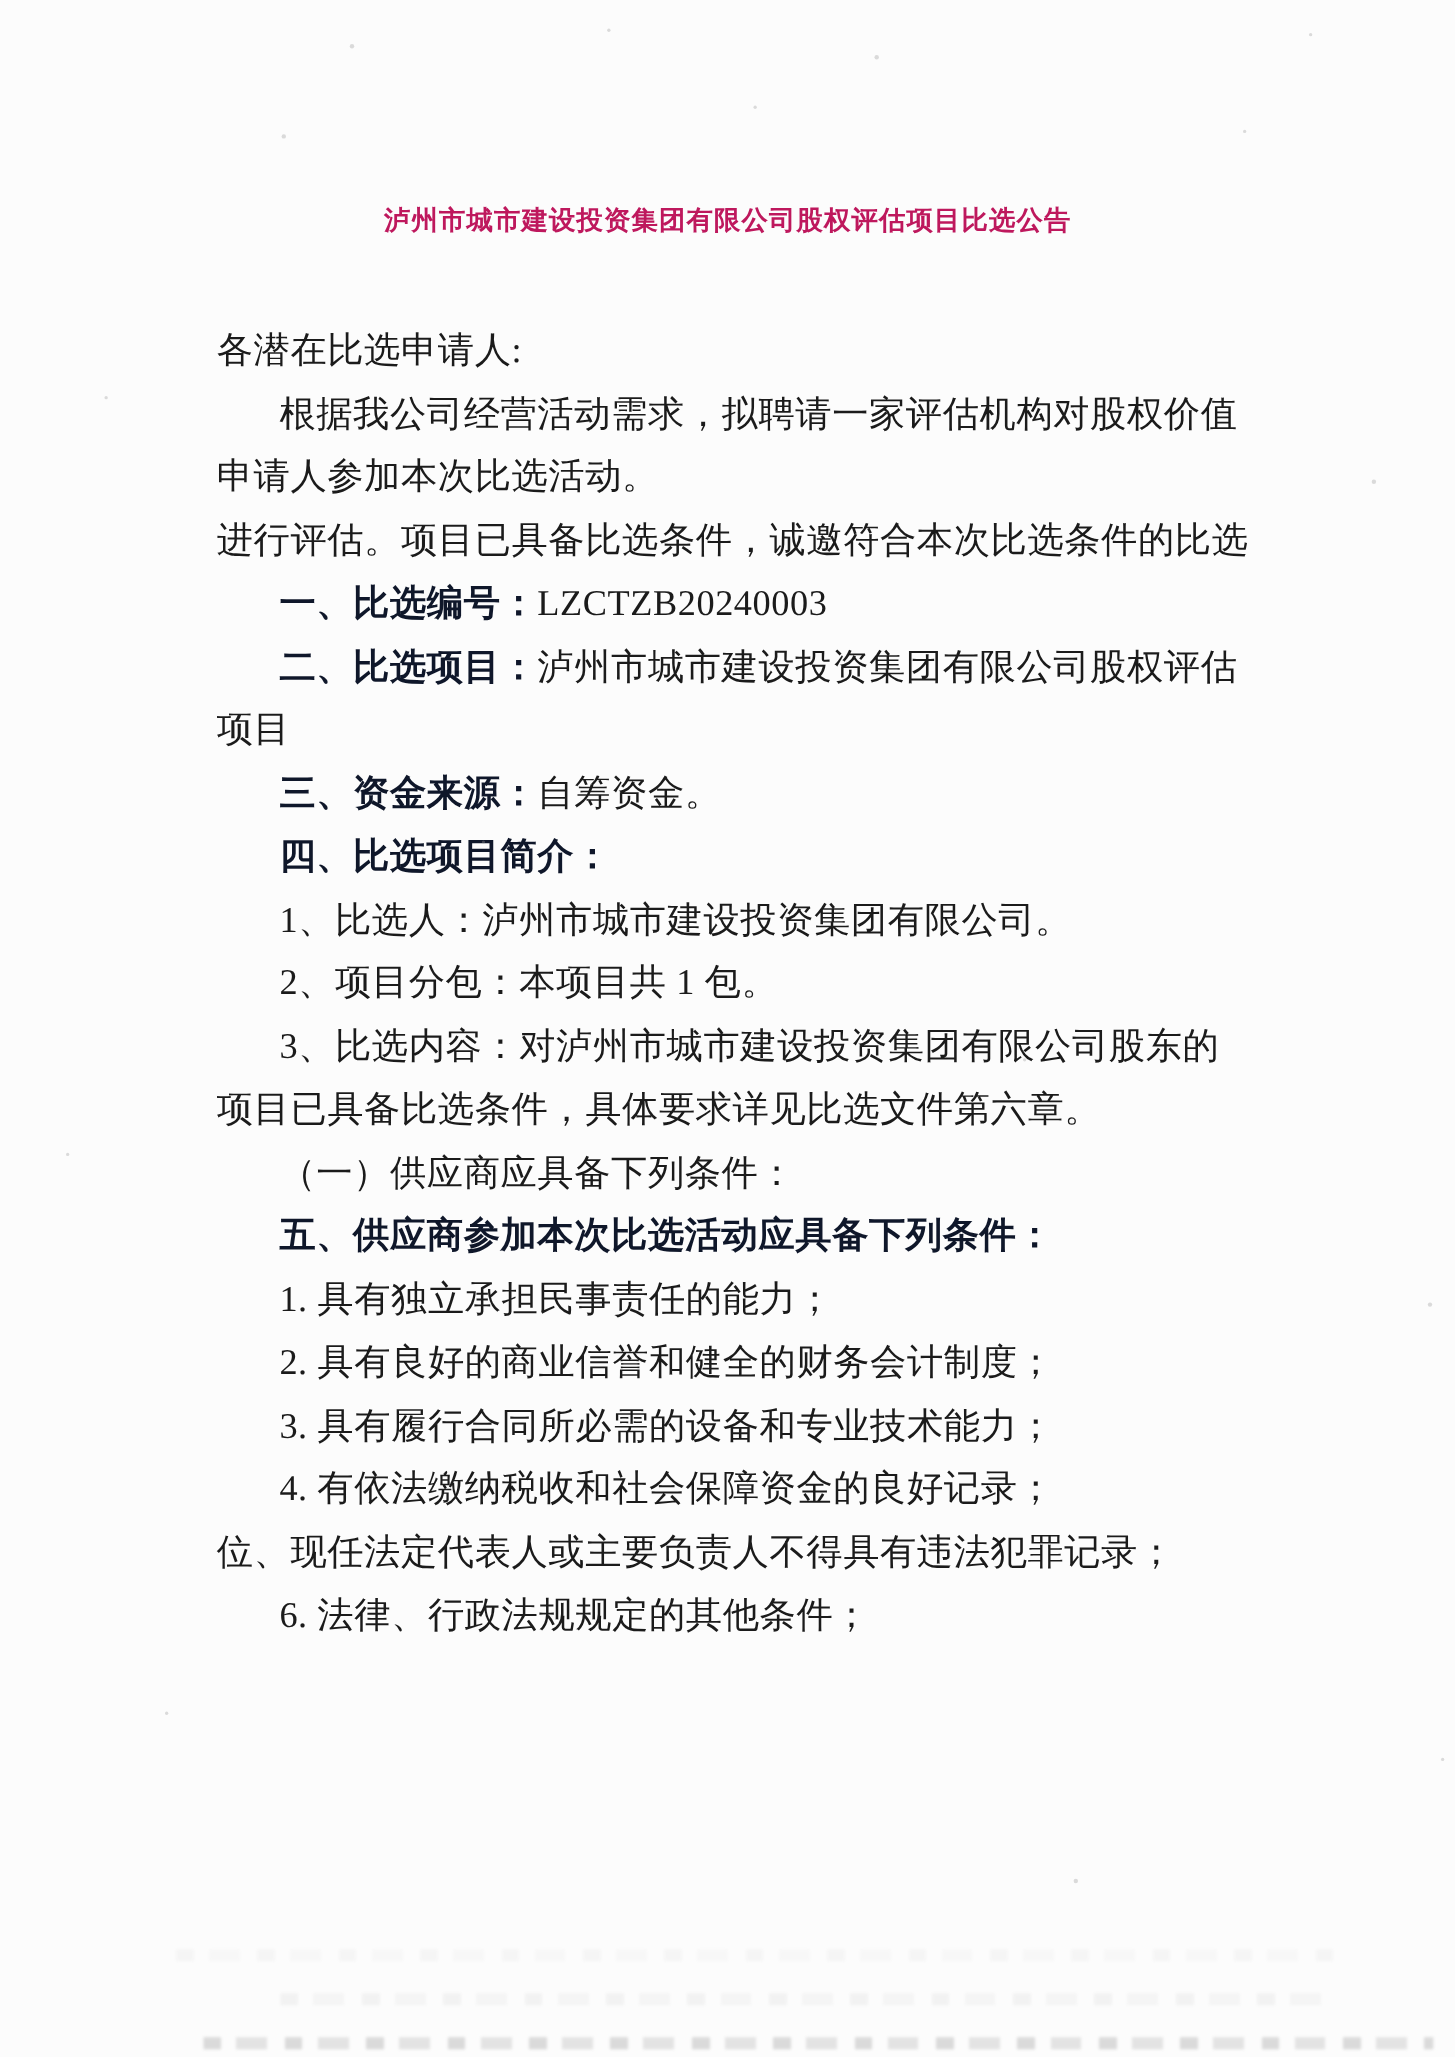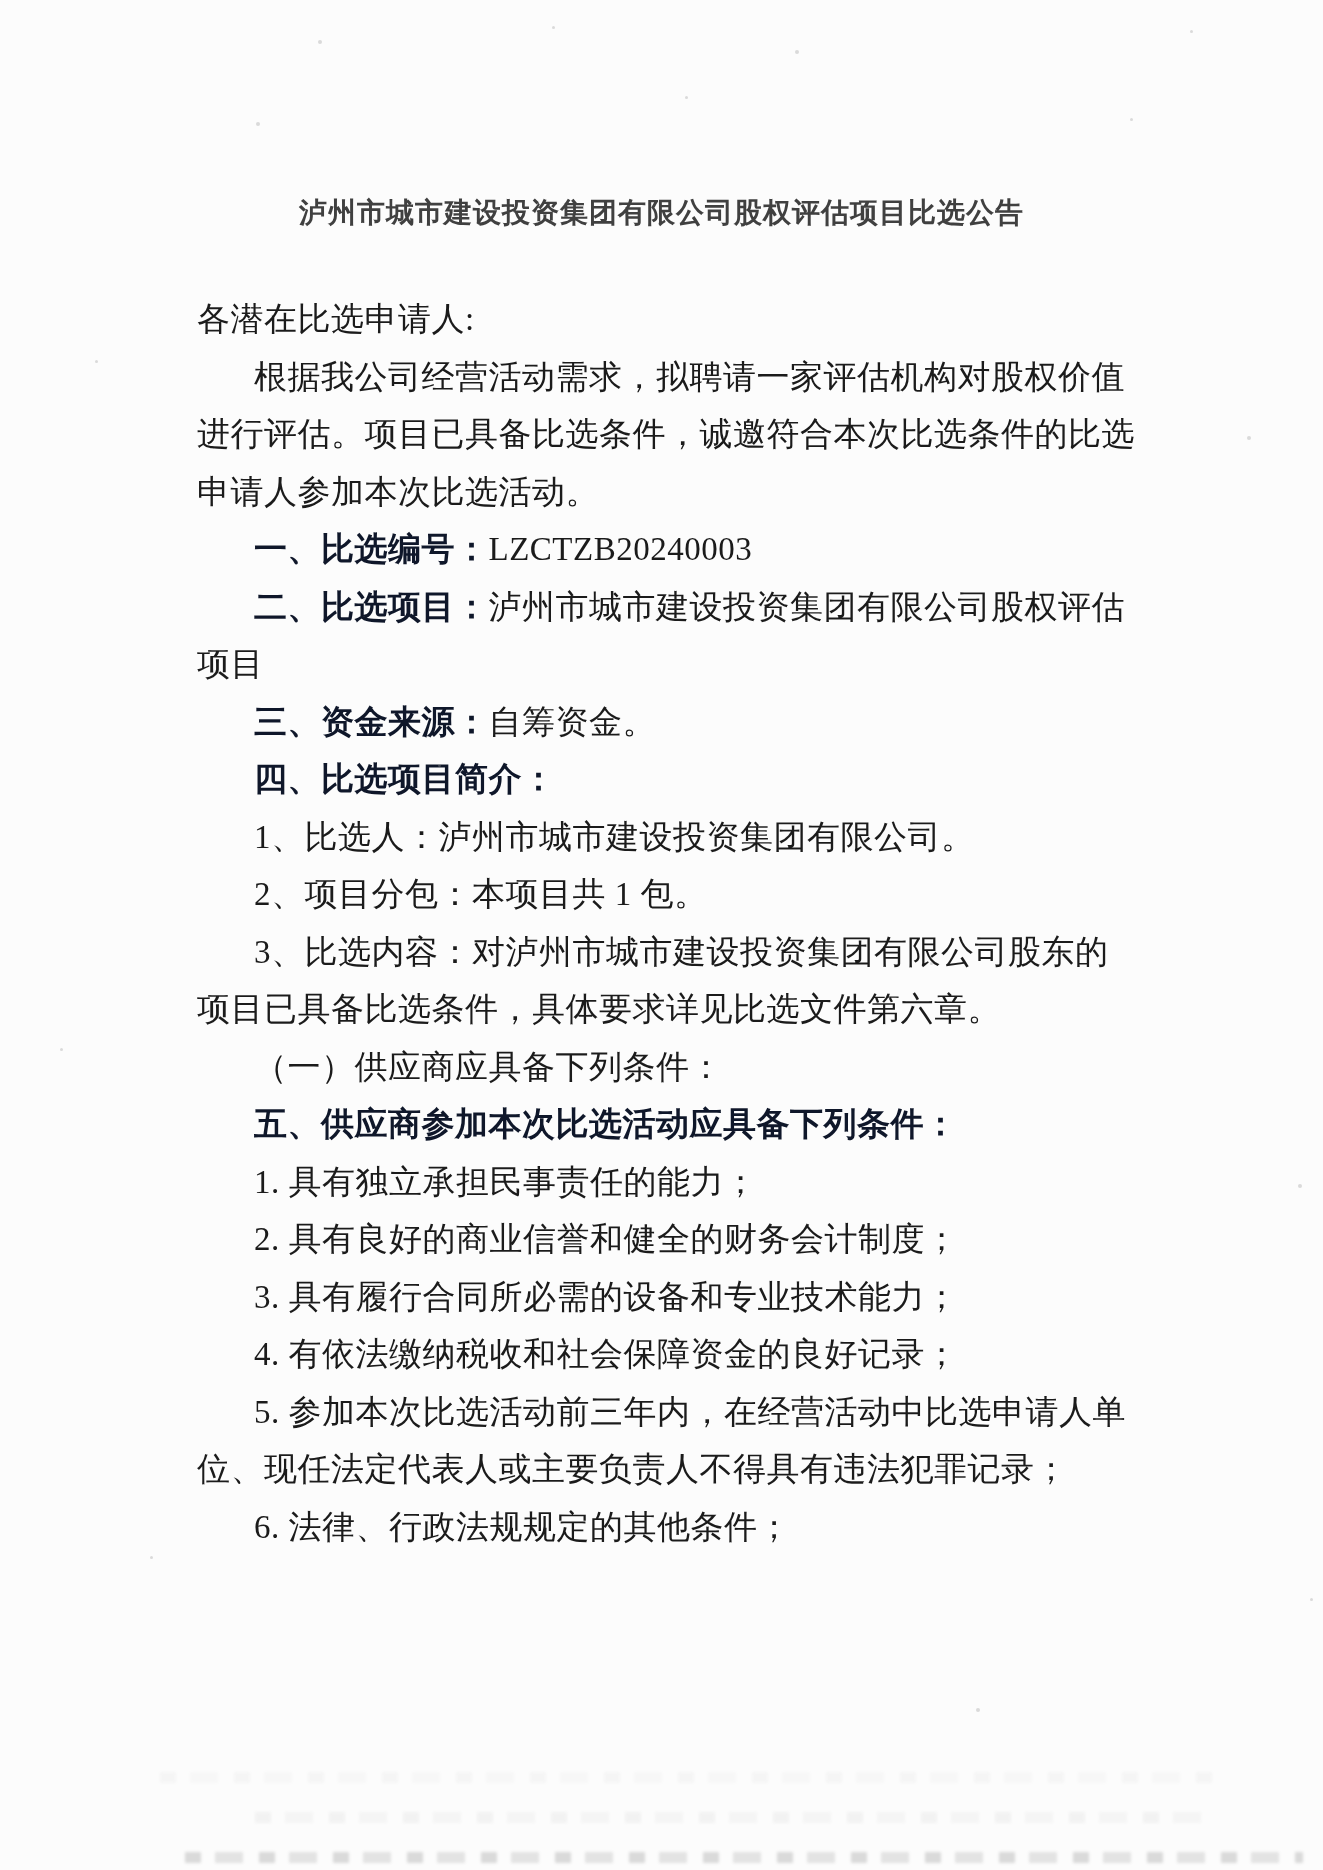--- a/index.html
+++ b/index.html
@@ -7,26 +7,26 @@
     position:relative;
     width:1323px;height:1870px;
     margin:0 auto;
     background:#fcfcfc;
     overflow:hidden;
     font-family:"Liberation Serif","DejaVu Serif",serif;
     color:#1b1b1b;
   }
   .doc-title{
     position:absolute;
-    top:194px;left:0;width:100%;
+    top:184px;left:0;width:100%;
     text-align:center;
-    font-size:28px;
+    font-size:24px;
     font-weight:700;
     letter-spacing:1px;
-    color:#404040;
+    color:#be185d;
     white-space:nowrap;
   }
   .doc-body{
     position:absolute;
     top:291px;left:197px;width:960px;
     font-size:33px;
     line-height:57.5px;
     letter-spacing:0.5px;
   }
   .line{height:57.5px;white-space:nowrap;}
@@ -55,38 +55,37 @@
 </head>
 <body>
 
 <div class="page">
 
   <div class="doc-title">泸州市城市建设投资集团有限公司股权评估项目比选公告</div>
 
   <div class="doc-body">
       <div class="line"><span class="seg">各潜在比选申请人:</span></div>
       <div class="line indented"><span class="seg">根据我公司经营活动需求，拟聘请一家评估机构对股权价值</span></div>
+      <div class="line"><span class="seg">申请人参加本次比选活动。</span></div>
       <div class="line"><span class="seg">进行评估。项目已具备比选条件，诚邀符合本次比选条件的比选</span></div>
-      <div class="line"><span class="seg">申请人参加本次比选活动。</span></div>
       <div class="line indented"><span class="seg bold">一、比选编号：</span><span class="seg">LZCTZB20240003</span></div>
       <div class="line indented"><span class="seg bold">二、比选项目：</span><span class="seg">泸州市城市建设投资集团有限公司股权评估</span></div>
       <div class="line"><span class="seg">项目</span></div>
       <div class="line indented"><span class="seg bold">三、资金来源：</span><span class="seg">自筹资金。</span></div>
       <div class="line indented"><span class="seg bold">四、比选项目简介：</span></div>
       <div class="line indented"><span class="seg">1、比选人：泸州市城市建设投资集团有限公司。</span></div>
       <div class="line indented"><span class="seg">2、项目分包：本项目共 1 包。</span></div>
       <div class="line indented"><span class="seg">3、比选内容：对泸州市城市建设投资集团有限公司股东的</span></div>
       <div class="line"><span class="seg">项目已具备比选条件，具体要求详见比选文件第六章。</span></div>
       <div class="line indented"><span class="seg">（一）供应商应具备下列条件：</span></div>
       <div class="line indented"><span class="seg bold">五、供应商参加本次比选活动应具备下列条件：</span></div>
       <div class="line indented"><span class="seg">1. 具有独立承担民事责任的能力；</span></div>
       <div class="line indented"><span class="seg">2. 具有良好的商业信誉和健全的财务会计制度；</span></div>
       <div class="line indented"><span class="seg">3. 具有履行合同所必需的设备和专业技术能力；</span></div>
       <div class="line indented"><span class="seg">4. 有依法缴纳税收和社会保障资金的良好记录；</span></div>
-      <div class="line indented"><span class="seg">5. 参加本次比选活动前三年内，在经营活动中比选申请人单</span></div>
       <div class="line"><span class="seg">位、现任法定代表人或主要负责人不得具有违法犯罪记录；</span></div>
       <div class="line indented"><span class="seg">6. 法律、行政法规规定的其他条件；</span></div>
     </div>
 
   <div class="speck" style="left:318px;top:40px;width:4px;height:4px;"></div>
   <div class="speck" style="left:552px;top:26px;width:3px;height:3px;"></div>
   <div class="speck" style="left:795px;top:50px;width:4px;height:4px;"></div>
   <div class="speck" style="left:1190px;top:30px;width:3px;height:3px;"></div>
   <div class="speck" style="left:256px;top:122px;width:4px;height:4px;"></div>
   <div class="speck" style="left:1130px;top:118px;width:3px;height:3px;"></div>

